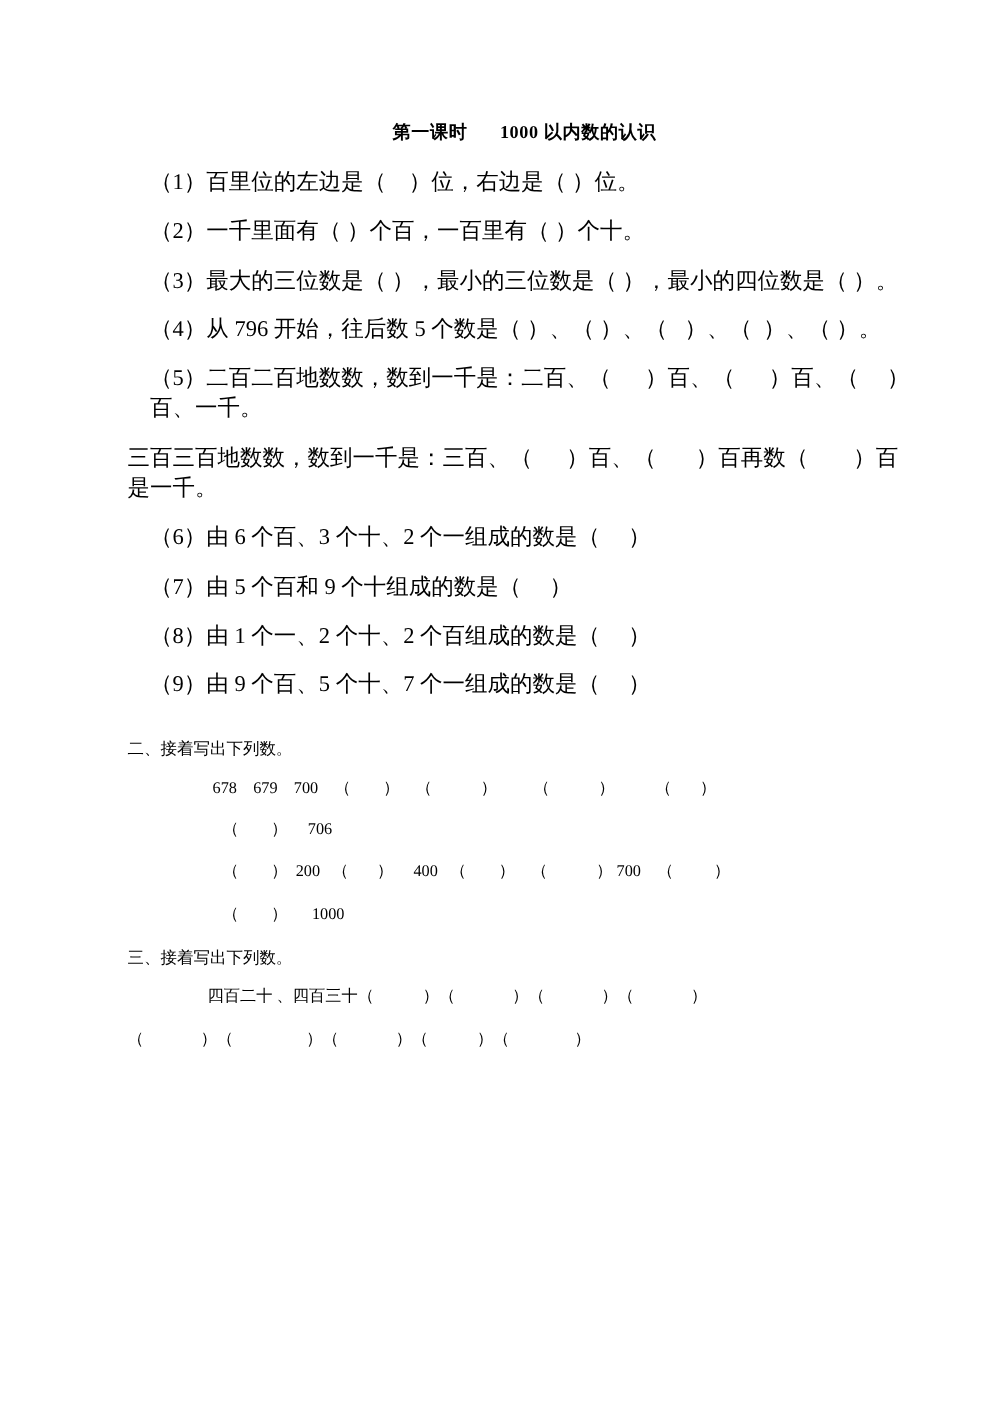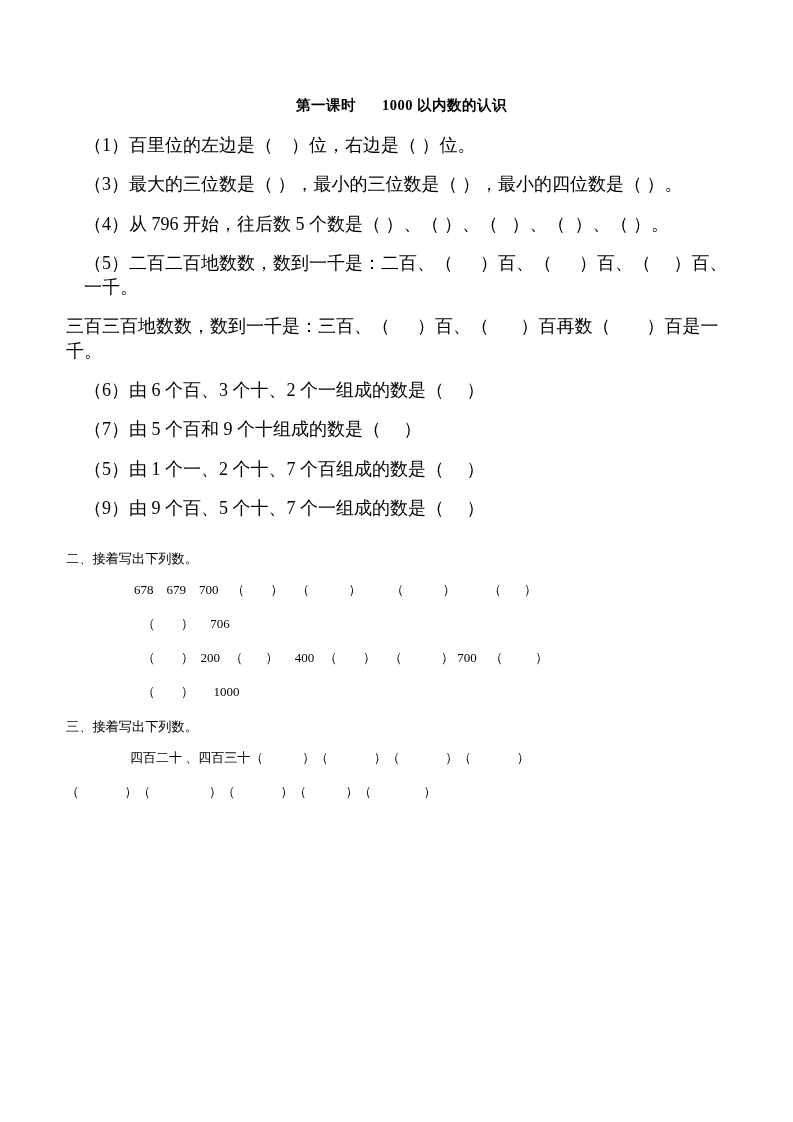--- a/index.html
+++ b/index.html
@@ -12,21 +12,21 @@
     height: 1122px;
     font-family: "Liberation Serif", "DejaVu Serif", serif;
     color: #000000;
     position: relative;
     overflow: hidden;
   }
   .page {
     width: 793px;
     height: 1122px;
     box-sizing: border-box;
-    padding: 96px 62px 0 62px;
+    padding: 96px 62px 0 98px;
     position: relative;
   }
   .doc-title {
     text-align: center;
     font-size: 14.5px;
     font-weight: bold;
     letter-spacing: 0.5px;
     margin: 0 0 18px 0;
     padding-left: 10px;
   }
@@ -69,27 +69,28 @@
 <body>
 
 <div class="page">
 
   <div class="doc-title">
     <span>第一课时</span><span class="title-gap"></span><span>1000 以内数的认识</span>
   </div>
 
 
   <div class="q-line">（1）百里位的左边是（    ）位，右边是（ ）位。</div>
+  <div class="q-line">（2）一千里面有（ ）个百，一百里有（ ）个十。</div>
   <div class="q-line">（3）最大的三位数是（ ），最小的三位数是（ ），最小的四位数是（ ）。</div>
   <div class="q-line">（4）从 796 开始，往后数 5 个数是（ ）、（ ）、（   ）、（  ）、（ ）。</div>
   <div class="q-line">（5）二百二百地数数，数到一千是：二百、（      ）百、（      ）百、（     ）百、一千。</div>
   <div class="q-line cont">三百三百地数数，数到一千是：三百、（      ）百、（       ）百再数（        ）百是一千。</div>
   <div class="q-line">（6）由 6 个百、3 个十、2 个一组成的数是（     ）</div>
   <div class="q-line">（7）由 5 个百和 9 个十组成的数是（     ）</div>
-  <div class="q-line">（5）由 1 个一、2 个十、7 个百组成的数是（     ）</div>
+  <div class="q-line">（8）由 1 个一、2 个十、2 个百组成的数是（     ）</div>
   <div class="q-line">（9）由 9 个百、5 个十、7 个一组成的数是（     ）</div>
 
   <div class="section-head sec2">二、接着写出下列数。</div>
 
   <div class="row indent-a">678    679    700    （        ）    （            ）         （            ）          （       ）</div>
   <div class="row indent-b">（        ）     706</div>
   <div class="row indent-c">（        ）  200   （       ）     400   （        ）    （            ） 700    （          ）</div>
   <div class="row indent-d">（        ）      1000</div>
 
   <div class="section-head">三、接着写出下列数。</div>

